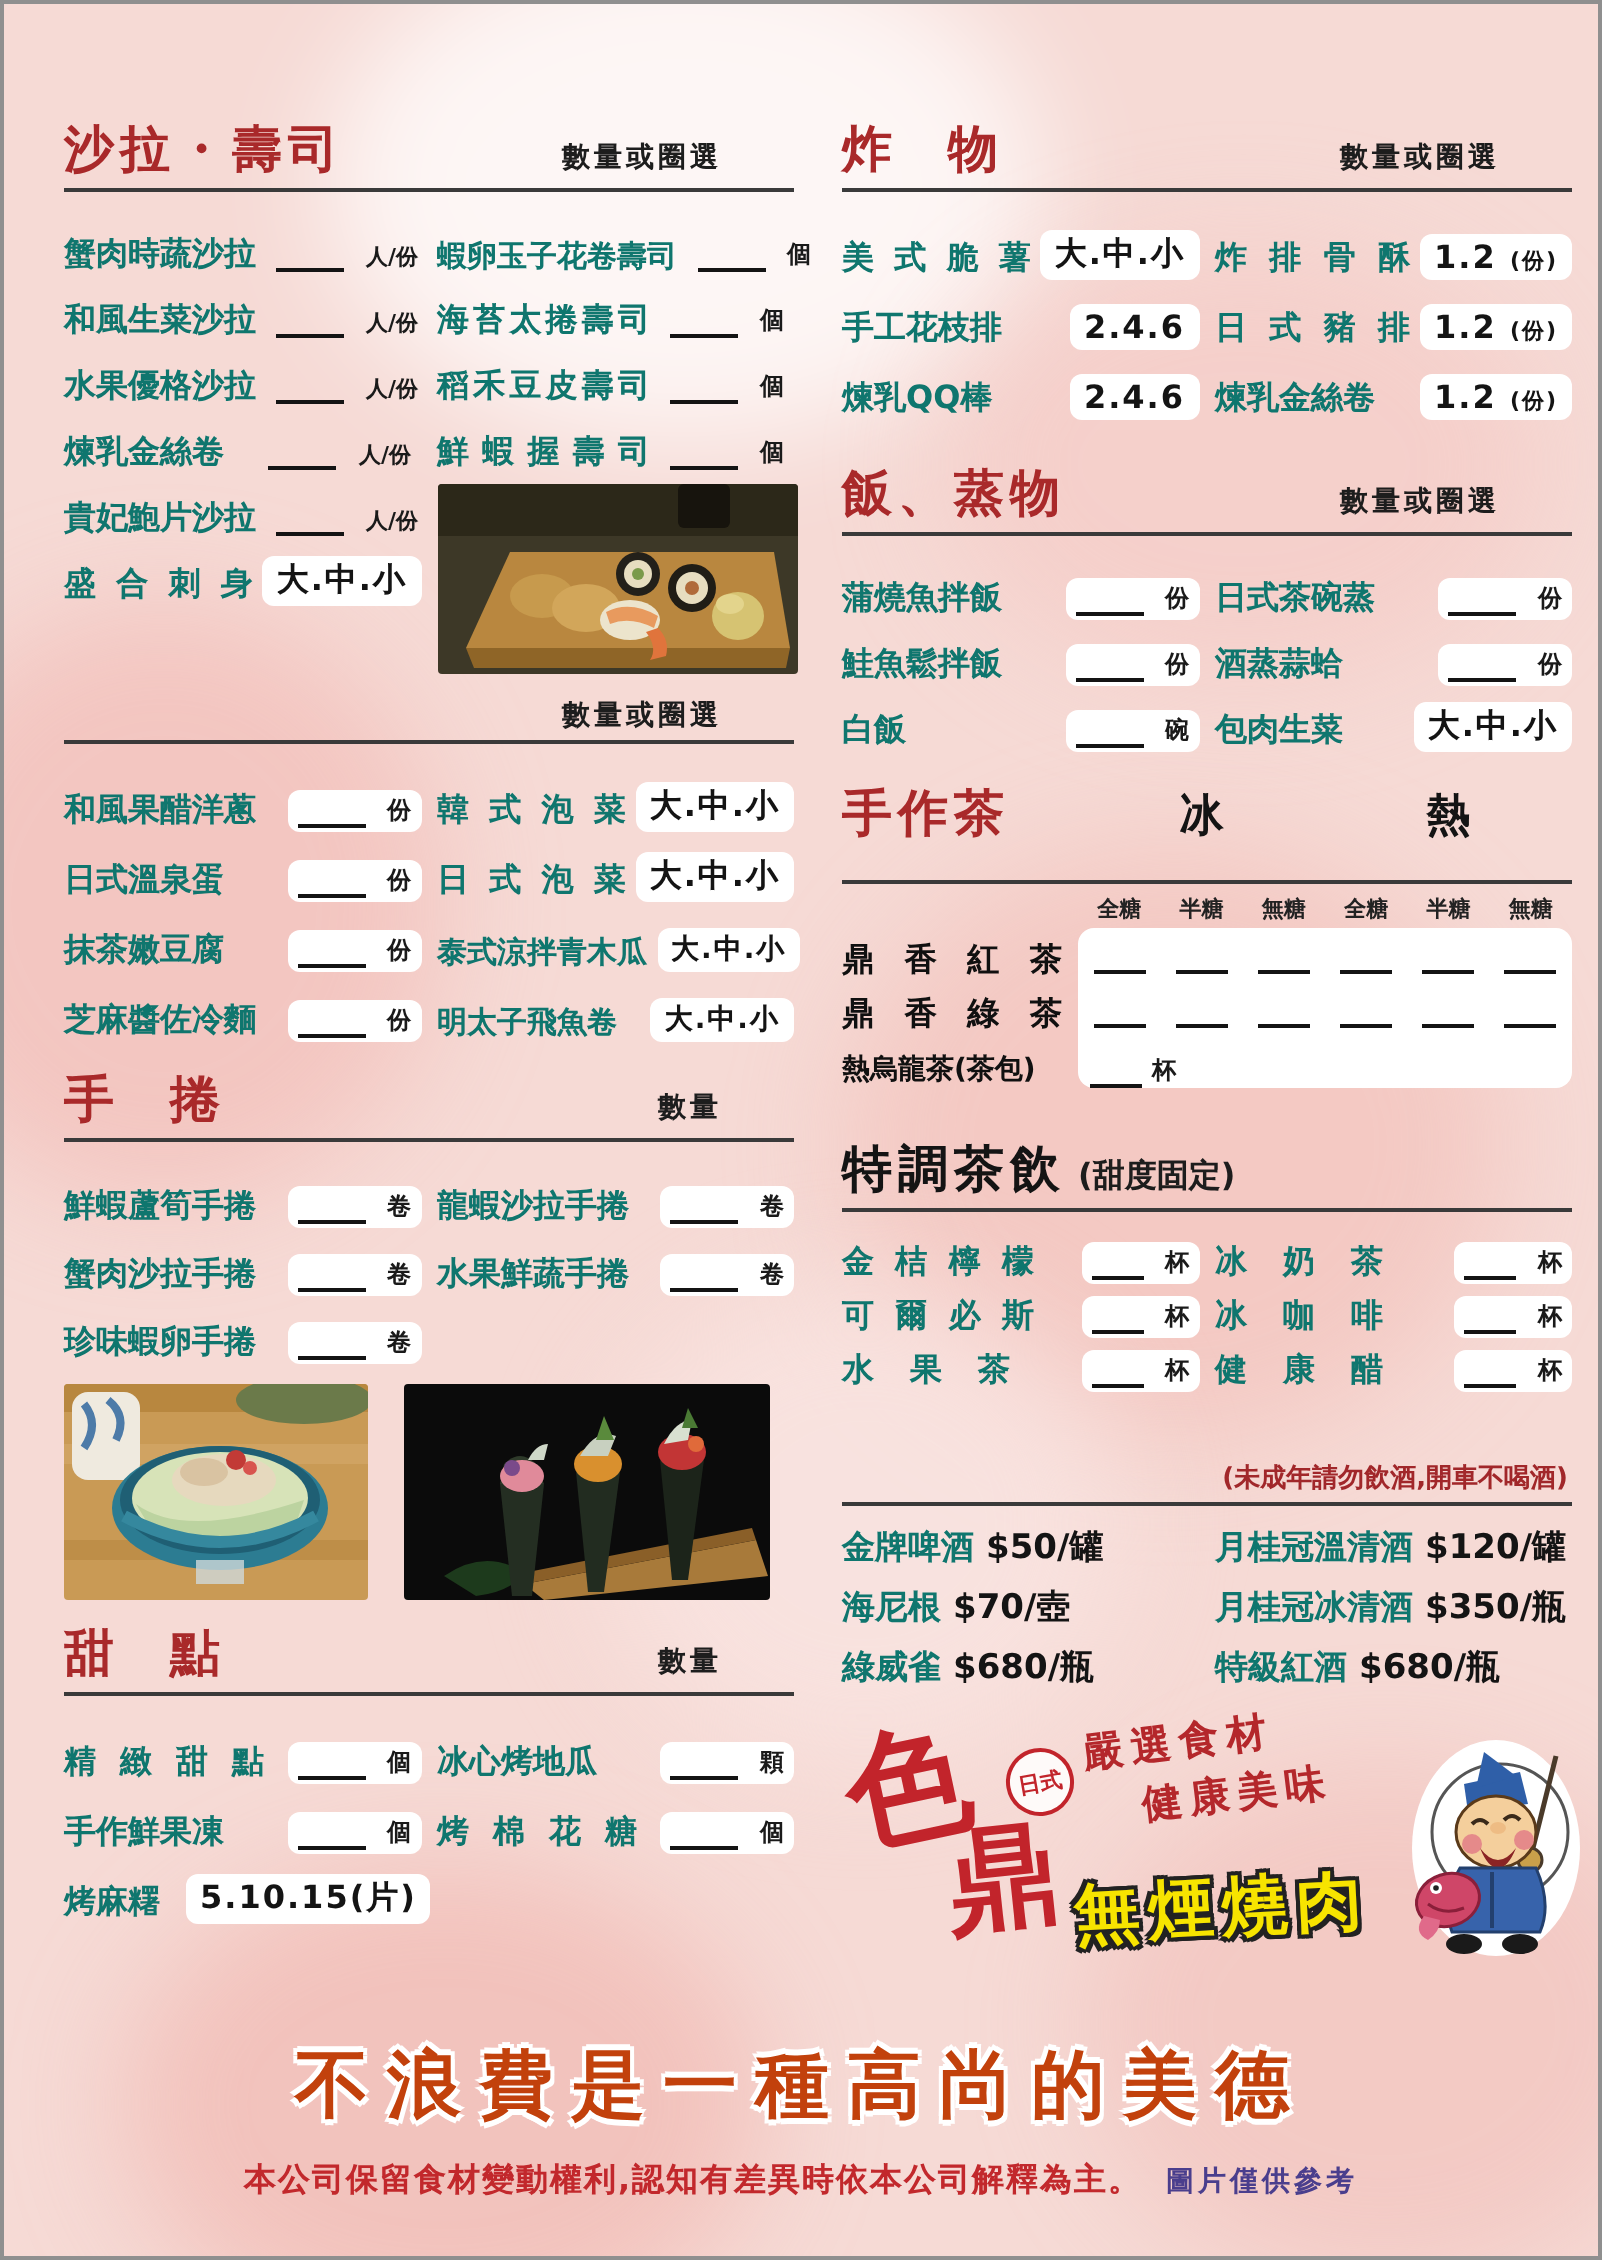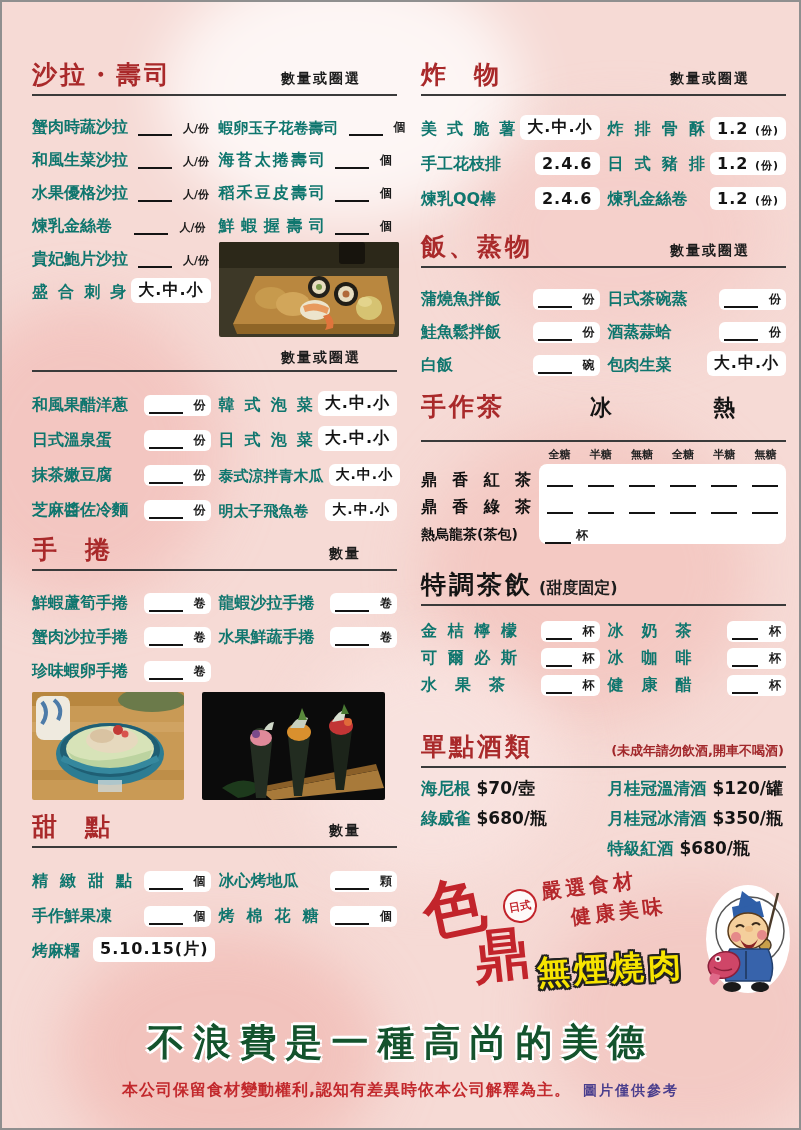--- a/index.html
+++ b/index.html
@@ -70,21 +70,21 @@
   .brand{position:relative;height:146px;margin-top:4px;}
   .quality{position:absolute;left:122px;top:0;color:#b4272b;font-weight:800;font-size:20px;letter-spacing:4px;transform:rotate(-7deg);white-space:nowrap;}
   .quality .q2{margin-left:26px;margin-top:2px;}
   .logo-top{position:absolute;left:2px;top:6px;font-size:62px;font-weight:800;color:#c2242b;transform:rotate(-12deg);line-height:1;}
   .logo-badge{position:absolute;left:82px;top:18px;width:30px;height:30px;border:2px solid #c2242b;border-radius:50%;background:rgba(255,255,255,.85);color:#c2242b;font-size:11px;font-weight:800;display:flex;align-items:center;justify-content:center;transform:rotate(-10deg);}
   .logo-bottom{position:absolute;left:52px;top:56px;font-size:56px;font-weight:800;color:#c2242b;transform:rotate(-6deg);line-height:1;}
   .tagline{position:absolute;left:116px;top:76px;font-size:33px;font-weight:800;color:#f7e400;letter-spacing:4px;transform:rotate(-3deg);white-space:nowrap;
     text-shadow:-2px -2px 0 #222,2px -2px 0 #222,-2px 2px 0 #222,2px 2px 0 #222,0 2px 0 #222,0 -2px 0 #222,2px 0 0 #222,-2px 0 0 #222;}
   .mascot{position:absolute;right:-4px;top:8px;}
 
-  .slogan{position:absolute;top:1016px;left:0;width:100%;text-align:center;font-size:37px;font-weight:800;color:#14532d;letter-spacing:9px;
+  .slogan{position:absolute;top:1016px;left:0;width:100%;text-align:center;font-size:37px;font-weight:800;color:#c2410c;letter-spacing:9px;
     text-shadow:-2px -2px 0 #fff,2px -2px 0 #fff,-2px 2px 0 #fff,2px 2px 0 #fff,0 3px 0 #fff,0 -3px 0 #fff;}
   .footline{position:absolute;top:1078px;left:0;width:100%;display:flex;justify-content:center;align-items:baseline;gap:12px;}
   .notice{font-size:16px;font-weight:700;color:#c2282c;letter-spacing:1px;}
   .ref{font-size:14px;font-weight:700;color:#4a3e8d;letter-spacing:2px;}
 </style>
 </head>
 <body>
 
 <div class="page">
   <div class="blob b1"></div>
@@ -578,25 +578,28 @@
                   <i class="bl2"></i>
                   <span class="unit">杯</span>
                 </span>
             </div>
           </div>
         </div>
       </section>
 
       <section class="sec h30" style="margin-top:34px">
         <div class="sec-head">
-          <span class="sec-title">單點酒類</span>
           <span class="sec-note tight red">(未成年請勿飲酒,開車不喝酒)</span>
         </div>
         <div class="two-col">
           <div class="items">
+            <div class="mi al">
+              <span class="lbl">金牌啤酒</span>
+              <span class="price">$50/罐</span>
+            </div>
             <div class="mi al">
               <span class="lbl">海尼根</span>
               <span class="price">$70/壺</span>
             </div>
             <div class="mi al">
               <span class="lbl">綠威雀</span>
               <span class="price">$680/瓶</span>
             </div>
           </div>
           <div class="items">

